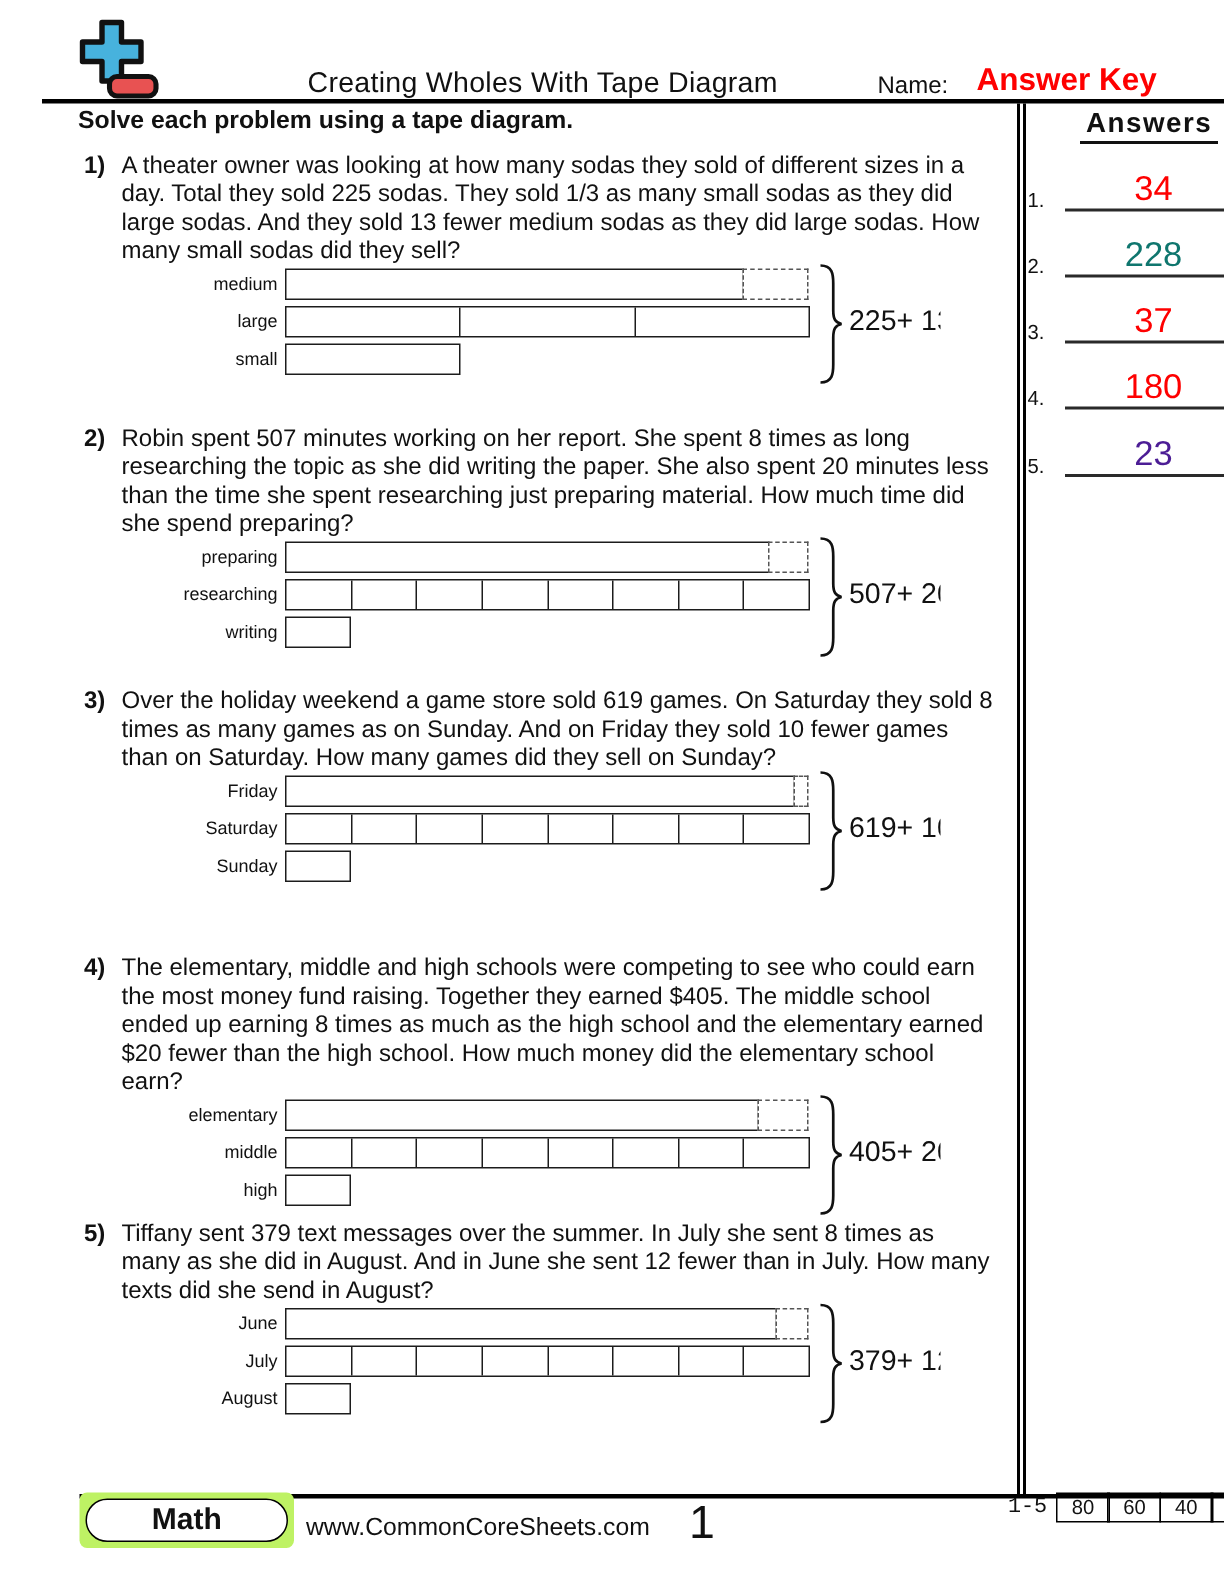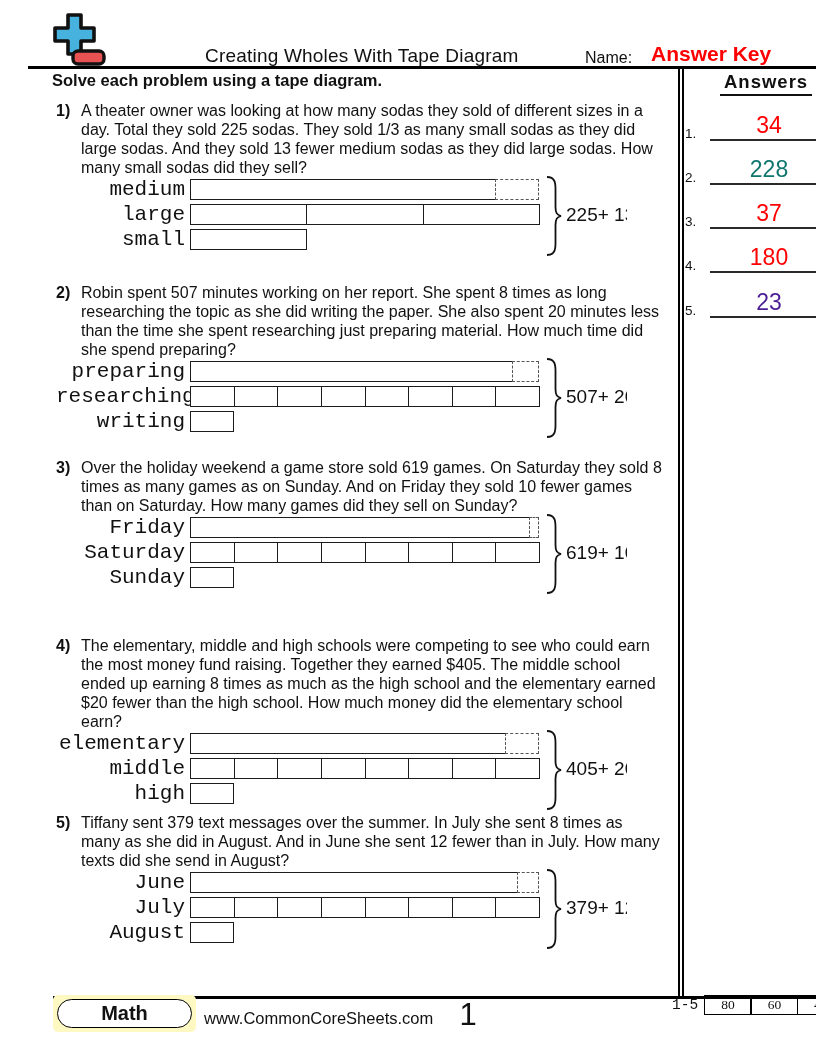--- a/index.html
+++ b/index.html
@@ -30,47 +30,47 @@
   .instructions{position:absolute;left:24px;top:2px;font-size:16.5px;font-weight:bold;}
 
   
   .problem{position:absolute;left:28px;width:615px;}
   .ptext{display:flex;}
   .pnum{flex:none;width:25px;font-weight:bold;font-size:16px;line-height:19px;}
   .pbody{width:585px;font-size:16px;line-height:19px;}
 
   .tape{position:relative;margin-top:2px;height:78px;}
   .tape-row{display:flex;height:21px;margin-bottom:4px;}
-  .tape-label{flex:none;width:134px;text-align:right;padding-right:5px;font-size:21px;
-              line-height:21px;box-sizing:border-box;font-family:Liberation Mono, monospace;}
+  .tape-label{flex:none;width:134px;text-align:right;padding-right:5px;font-size:12px;
+              line-height:21px;box-sizing:border-box;}
   .box{box-sizing:border-box;height:21px;background:#fff;border:1.6px solid #1c1c1c;}
   .box.solid{width:var(--w1);}
   .box.dashedext{width:var(--dash);border:1.6px dashed #555;margin-left:-1px;}
   .box.seg{width:350px;display:flex;}
   .seg .cell{flex:1;border-right:1.6px solid #1c1c1c;}
   .seg .cell:last-child{border-right:none;}
   .box.single{width:var(--cellw);}
 
   .brace{position:absolute;left:488px;top:-4px;}
   .total{position:absolute;left:510px;top:24px;width:61px;height:23px;overflow:hidden;
          white-space:nowrap;font-size:19px;line-height:23px;}
 
   
   .footer-rule{position:absolute;left:25px;top:996px;width:791px;height:2.5px;background:#000;}
-  .math-badge{position:absolute;left:25px;top:995px;width:143px;height:37px;background:#fef9c3;
+  .math-badge{position:absolute;left:25px;top:995px;width:143px;height:37px;background:#bef264;
               border-radius:5px;z-index:2;}
   .math-badge-inner{position:absolute;left:4px;top:4px;right:4px;bottom:4px;background:#fff;
                     border-radius:15px;border:1.5px solid #000;text-align:center;
                     font-size:20px;font-weight:bold;line-height:26px;}
   .website{position:absolute;left:176px;top:1009px;font-size:16.5px;}
   .page-num{position:absolute;left:420px;top:997px;width:40px;text-align:center;font-size:31px;}
   .score-range{position:absolute;left:644px;top:997px;font-size:14.5px;font-family:Liberation Mono, monospace;}
   .score-table{position:absolute;left:676px;top:995px;display:flex;}
-  .score-cell{box-sizing:border-box;width:48px;height:20px;border:1.6px solid #000;margin-left:-1.6px;
-              text-align:center;font-size:13.5px;line-height:17px;font-family:Liberation Serif, serif;}
+  .score-cell{box-sizing:border-box;width:36px;height:20px;border:1.6px solid #000;margin-left:-1.6px;
+              text-align:center;font-size:13.5px;line-height:17px;}
   .score-cell:first-child{margin-left:0;}
 </style>
 </head>
 <body>
 
 <div class="page">
 
   <div class="logo">
     <svg width="58" height="56" viewBox="0 0 58 56">
       <path d="M20 4 h13 v13 h13 v13 h-13 v13 h-13 v-13 h-13 v-13 h13 z" fill="#47b2dd" stroke="#111" stroke-width="3.6" stroke-linejoin="round"></path>

